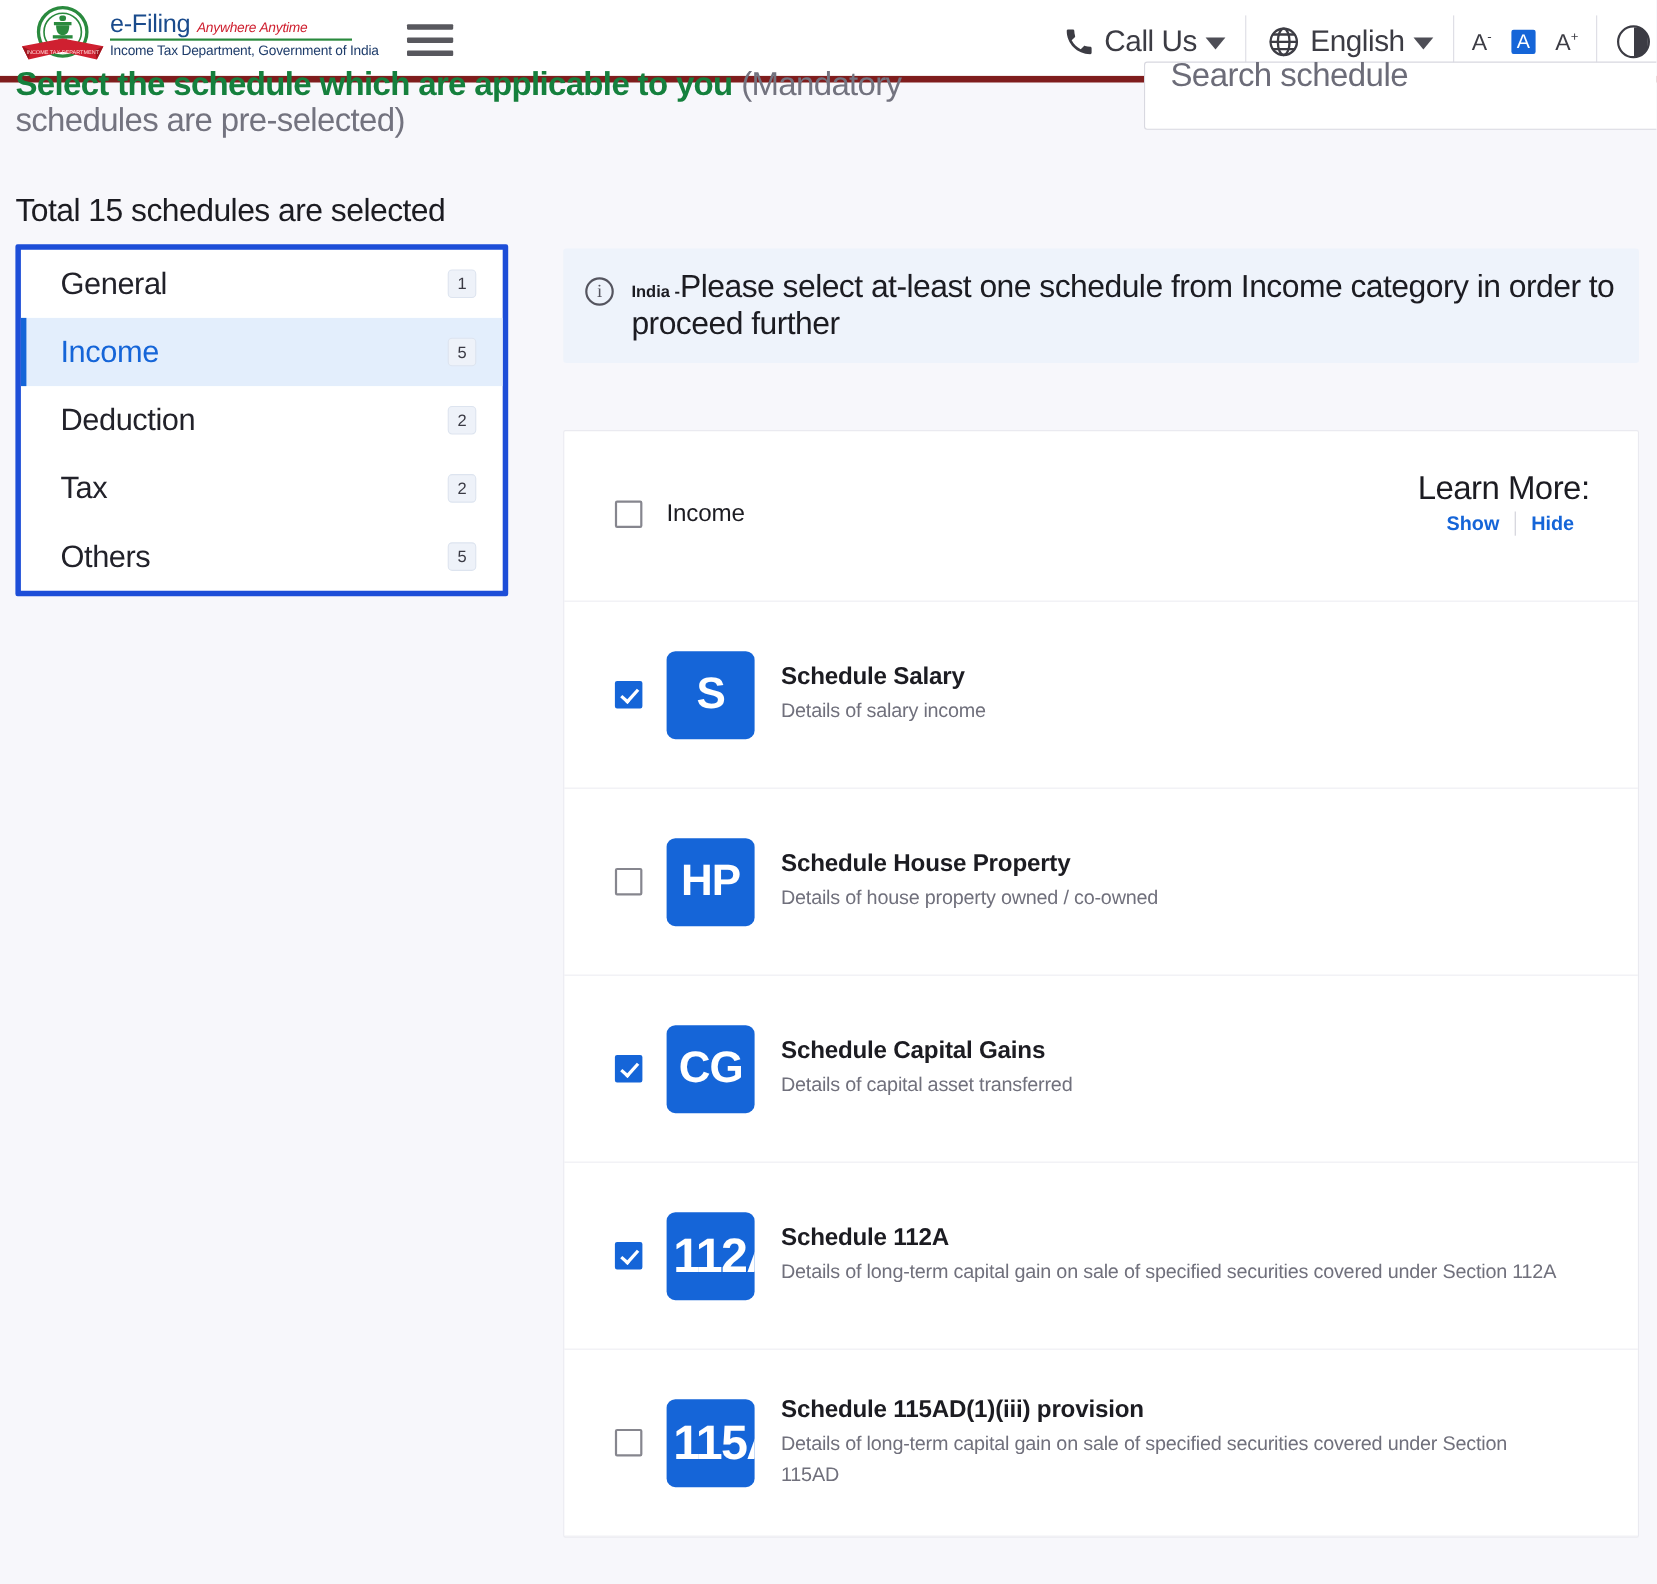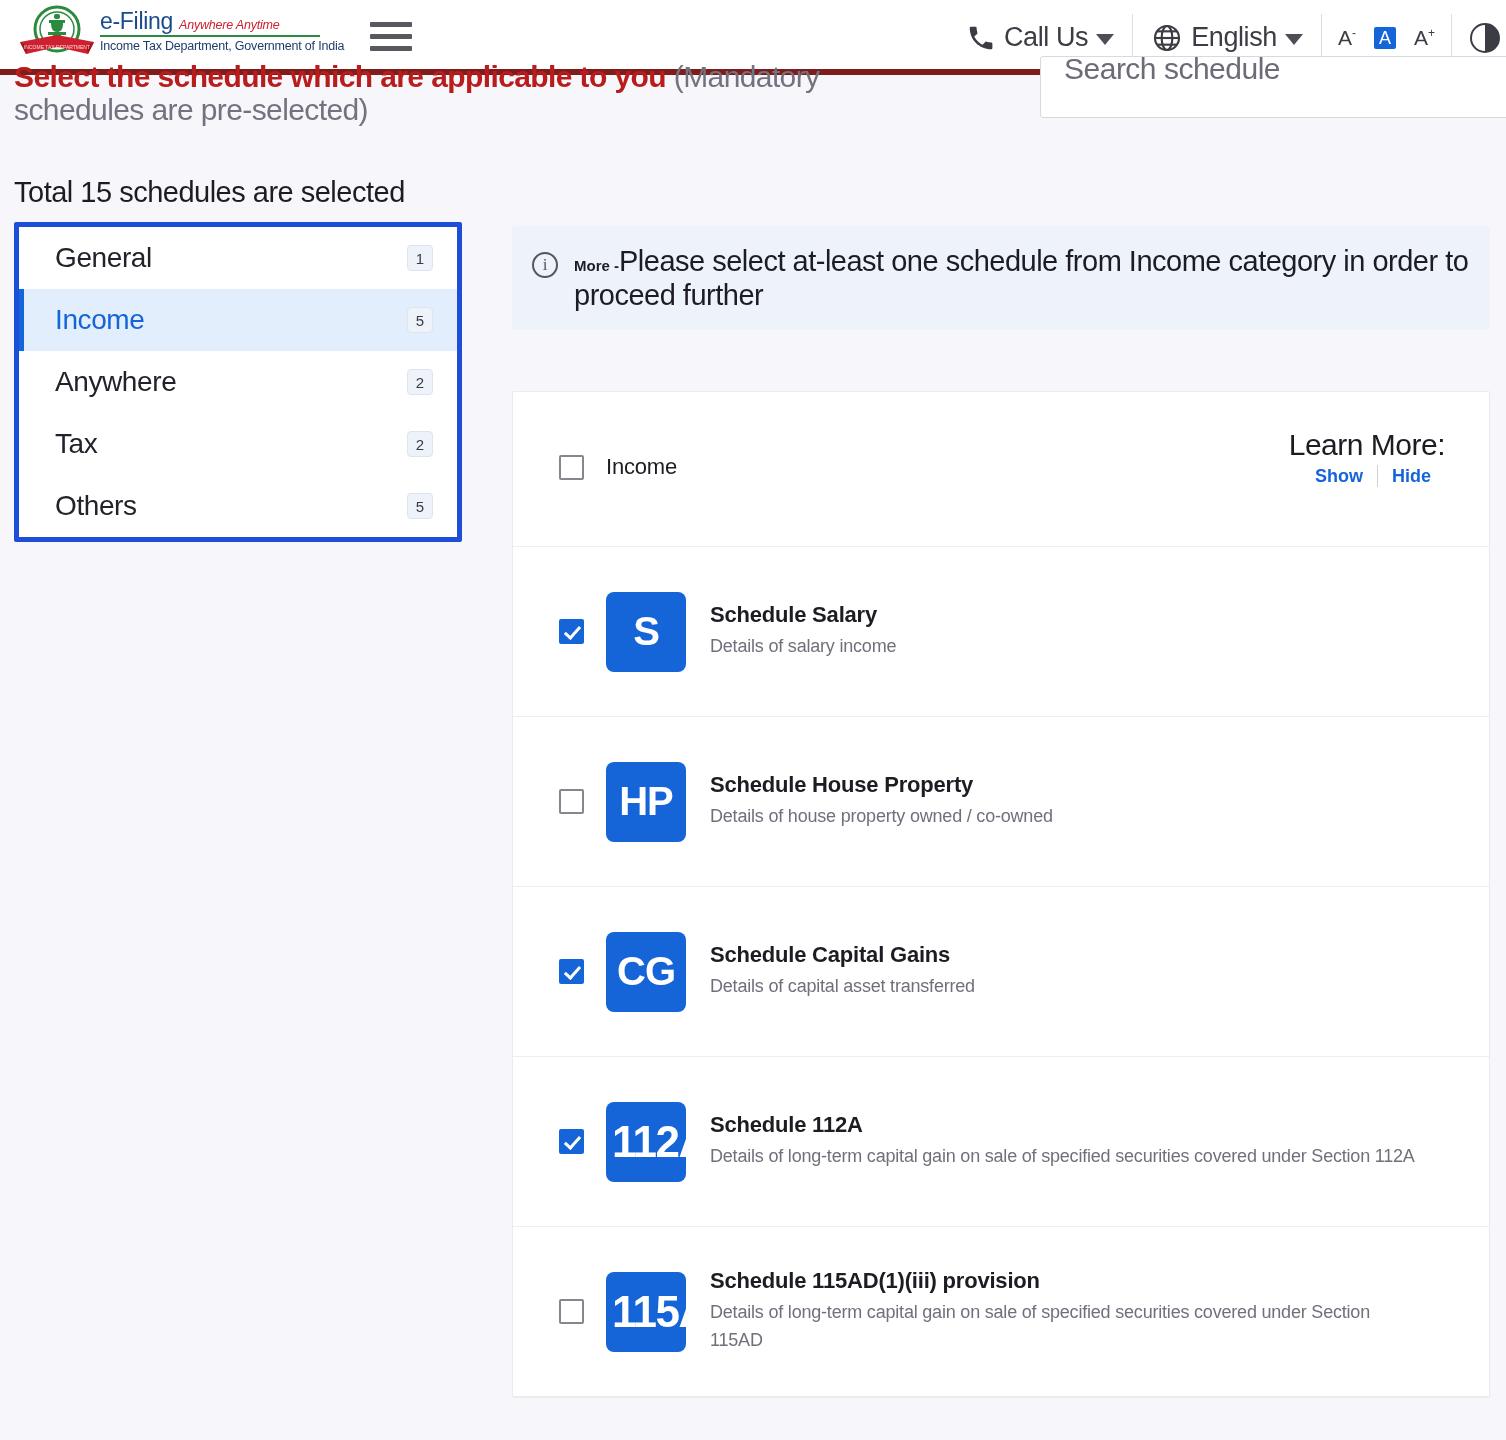--- a/index.html
+++ b/index.html
@@ -191,21 +191,21 @@
     position: absolute;
     left: 14px;
     top: 60px;
     width: 900px;
     font-size: 30px;
     line-height: 1.1;
     letter-spacing: -0.6px;
     z-index: 7;
   }
   .page-title .bold {
-    color: #b91c1c;
+    color: #15803d;
     font-weight: bold;
   }
   .page-title .sub {
     color: #73737f;
     font-weight: normal;
   }
 
   
   .total-line {
     position: absolute;
@@ -547,36 +547,36 @@
   <div class="sidebar">
     <div class="side-item">
       <span class="side-label">General</span>
       <span class="side-count">1</span>
     </div>
     <div class="side-item active">
       <span class="side-label">Income</span>
       <span class="side-count">5</span>
     </div>
     <div class="side-item">
-      <span class="side-label">Anywhere</span>
+      <span class="side-label">Deduction</span>
       <span class="side-count">2</span>
     </div>
     <div class="side-item">
       <span class="side-label">Tax</span>
       <span class="side-count">2</span>
     </div>
     <div class="side-item">
       <span class="side-label">Others</span>
       <span class="side-count">5</span>
     </div>
   </div>
 
   <div class="note">
     <span class="info-icon">i</span>
-    <div class="note-body"><span class="note-label">More -</span><span>Please select at-least one schedule from Income category in order to proceed further</span></div>
+    <div class="note-body"><span class="note-label">India -</span><span>Please select at-least one schedule from Income category in order to proceed further</span></div>
   </div>
 
   <div class="card">
 
     <div class="card-head">
       <div class="head-left">
         <span class="cb"></span>
         <span class="head-cat">Income</span>
       </div>
       <div class="learn-more">

